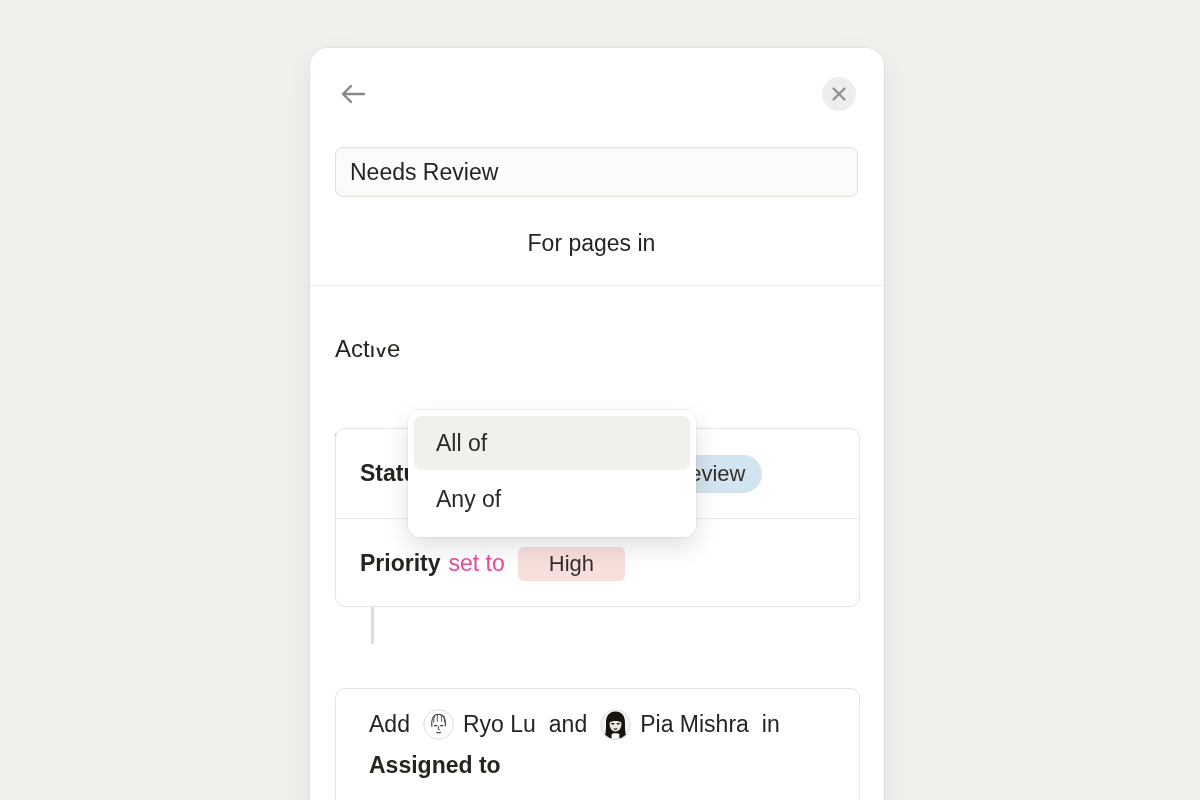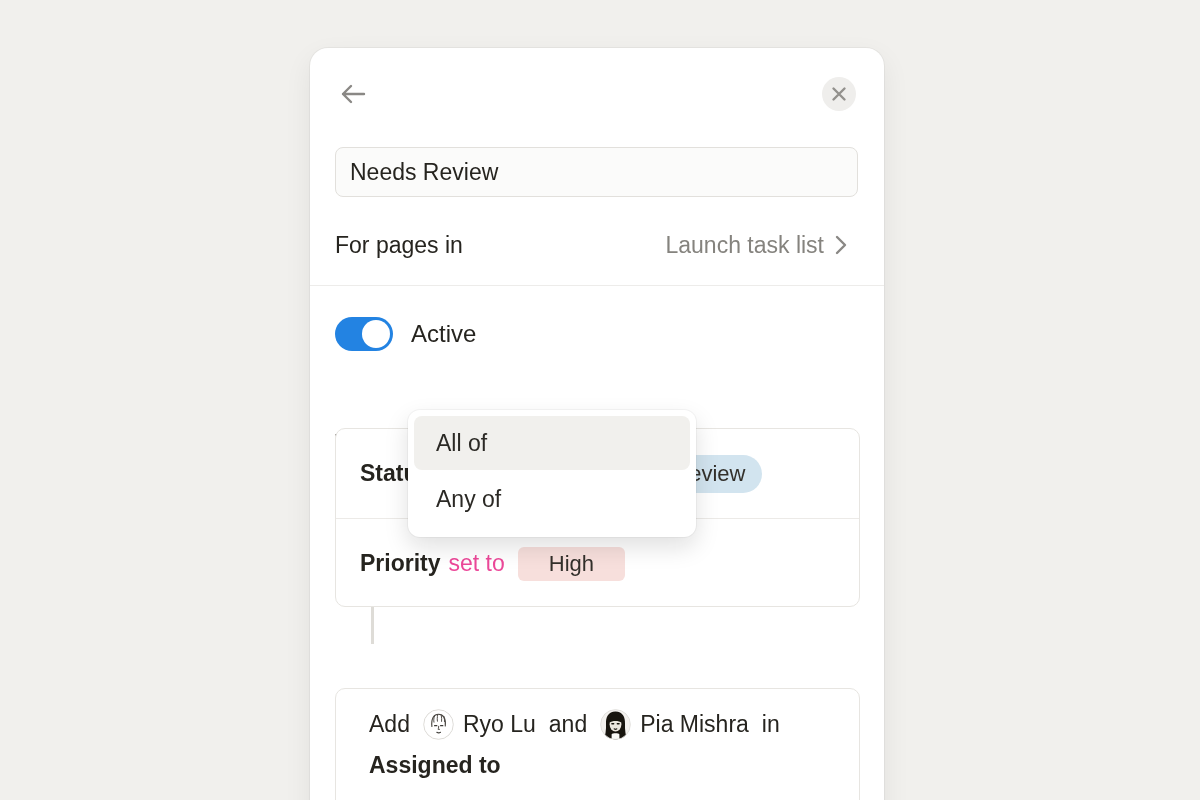--- a/index.html
+++ b/index.html
@@ -24,27 +24,27 @@
   }
   
   .name-input {
     position:absolute; left:25px; top:99px; width:523px; height:50px;
     background:#fbfbfa; border:1px solid #e2e0dc; border-radius:8px;
     font-family:"Liberation Sans", sans-serif;
     font-size:23px; color:#26241f; padding:0 14px; outline:none;
   }
   
   .scope-row { position:absolute; left:25px; top:182px; width:513px; height:30px;
-    display:flex; align-items:center; justify-content:space-between; }
+    display:flex; align-items:center; justify-content:space-between;flex-direction:column; }
   .scope-label { font-size:23px; color:#26241f; }
   .scope-value-wrap { display:flex; align-items:center; gap:10px; cursor:pointer; }
   .scope-value { font-size:23px; color:#85837e; }
   .divider { position:absolute; left:0; top:237px; width:574px; height:1px; background:#edecea; }
   
-  .toggle-row { position:absolute; left:25px; top:269px; height:34px; display:flex; align-items:center; gap:18px; }
+  .toggle-row { position:absolute; left:25px; top:269px; height:34px; display:flex; align-items:center; gap:18px;flex-direction:column; }
   .toggle { width:58px; height:34px; border-radius:17px; position:relative; cursor:pointer; }
   .toggle .knob { position:absolute; right:3px; top:3px; width:28px; height:28px; border-radius:50%; background:#fff; }
   .toggle-label { font-size:24px; color:#26241f; }
   
   .trigger-row { position:absolute; left:25px; top:379px; width:520px; height:28px;
     display:flex; align-items:center; }
   .trigger-text { display:flex; align-items:center; gap:7px; font-size:21px; color:#7b7974; cursor:pointer; }
   .plus-btn { position:absolute; right:8px; top:-2px; width:30px; height:30px; display:flex;
     align-items:center; justify-content:center; cursor:pointer; }
   
@@ -92,26 +92,20 @@
   <div class="hdr-close">
     <svg width="16" height="16" viewBox="0 0 16 16">
       <path d="M2.5 2.5 L13.5 13.5 M13.5 2.5 L2.5 13.5" stroke="#93918d" stroke-width="2.4" stroke-linecap="round"></path>
     </svg>
   </div>
 
   <input class="name-input" type="text" value="Needs Review" style="">
 
   <div class="scope-row">
     <span class="scope-label">For pages in</span>
-    <span class="scope-value-wrap">
-      <span class="scope-value">Launch task list</span>
-      <svg width="14" height="22" viewBox="0 0 14 22">
-        <path class="icon-stroke" d="M3 3 L11 11 L3 19"></path>
-      </svg>
-    </span>
   </div>
 
   <div class="divider"></div>
 
   <div class="toggle-row">
     <div class="toggle" style="background: rgb(35, 131, 226);">
       <div class="knob"></div>
     </div>
     <span class="toggle-label">Active</span>
   </div>

